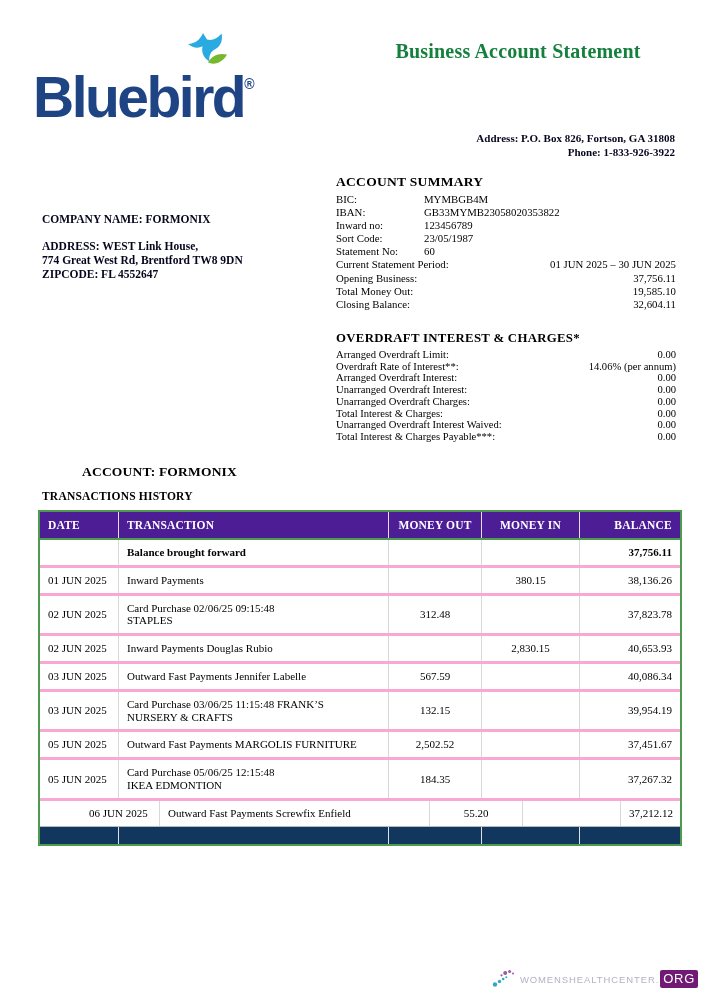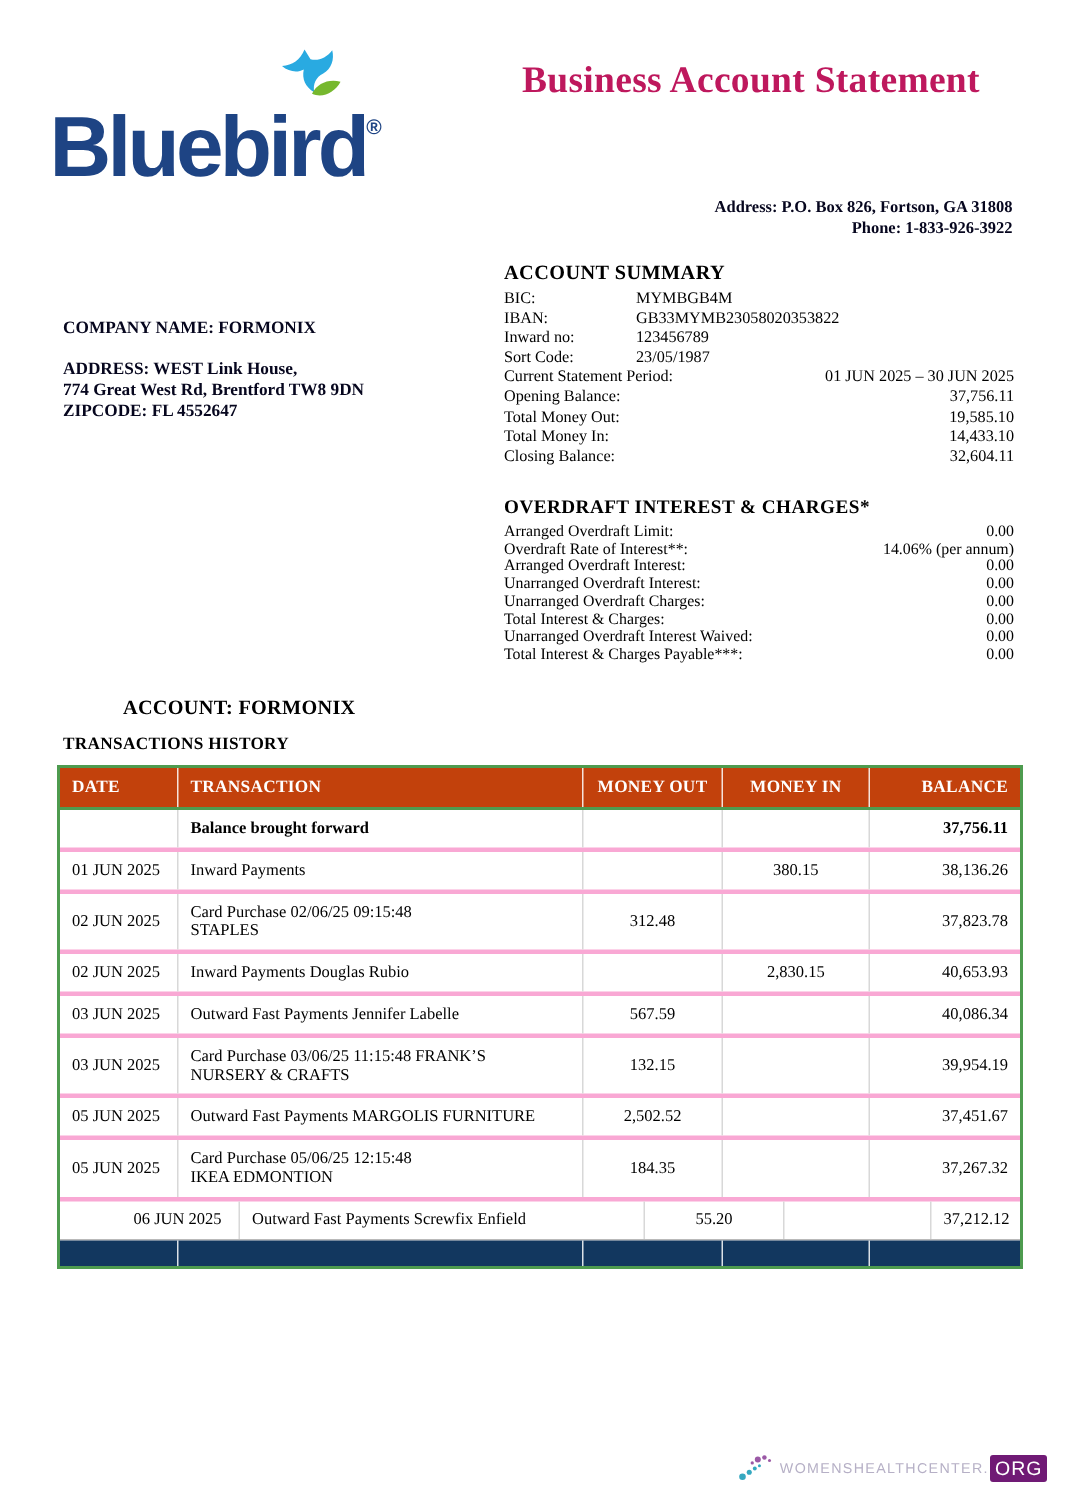--- a/index.html
+++ b/index.html
@@ -15,22 +15,22 @@
   .logo-text {
     position:absolute; left:0; top:24px;
     font-family:"Liberation Sans",sans-serif; font-weight:bold;
     font-size:57px; letter-spacing:-2.5px; color:#1e4484; line-height:60px;
   }
   .logo-reg { font-size:14px; letter-spacing:0; vertical-align:28px; }
   .logo-bird { position:absolute; left:150px; top:2px; width:46px; height:44px; }
 
   
   .doc-title {
-    position:absolute; left:348px; top:40px; width:340px; 
-    font-size:25px; font-weight:bold; color:#be185d; letter-spacing:0.2px;
+    position:absolute; left:348px; top:40px; width:340px; text-align:center;
+    font-size:20px; font-weight:bold; color:#15803d; letter-spacing:0.2px;
   }
   .contact {
     position:absolute; right:45px; top:131px; text-align:right;
     font-weight:bold; font-size:11px; line-height:14px; color:#06061e;
   }
 
   
   .company {
     position:absolute; left:42px; top:212px; width:285px;
     font-weight:bold; font-size:11.5px; line-height:14px; color:#06061e;
@@ -49,21 +49,21 @@
   
   .account-heading { position:absolute; left:42px; top:464px; font-size:13.5px; font-weight:bold; letter-spacing:0.2px;margin-left:40px; }
   .transactions-heading { position:absolute; left:42px; top:490px; font-size:11.5px; font-weight:bold; letter-spacing:0.2px; }
 
   
   .txn-table {
     position:absolute; left:38px; top:510px; width:644px;
     border:2px solid #4e9b4f; background:#fff;
   }
   .tgrid { display:grid; grid-template-columns:79px 270px 93px 98px 1fr; }
-  .thead { background:#c2410c; border-bottom:2px solid #4e9b4f; }
+  .thead { background:#4c1d95; border-bottom:2px solid #4e9b4f; }
   .thcell {
     color:#fff; font-weight:bold; font-size:11.5px; letter-spacing:0.2px;
     padding:7px 8px; display:flex; align-items:center;
     border-right:1px solid rgba(255,255,255,0.85);
   }
   .thcell:last-child { border-right:none; }
   .trow { border-bottom:3px solid #f9a8d4; }
   .trow:last-of-type { border-bottom:1px solid #b9b9b9;padding-left:41px; }
   .tcell {
     font-size:11px; line-height:12.8px; padding:6px 8px;
@@ -119,24 +119,24 @@
     <div>ZIPCODE: FL 4552647</div>
   </div>
 
   <div class="summary">
     <div class="sec-title">ACCOUNT SUMMARY</div>
     <div>
         <div class="srow"><span class="lbl">BIC:</span><span class="val-left">MYMBGB4M</span></div>
         <div class="srow"><span class="lbl">IBAN:</span><span class="val-left">GB33MYMB23058020353822</span></div>
         <div class="srow"><span class="lbl">Inward no:</span><span class="val-left">123456789</span></div>
         <div class="srow"><span class="lbl">Sort Code:</span><span class="val-left">23/05/1987</span></div>
+        <div class="srow"><span class="lbl">Statement No:</span><span class="val-left">60</span></div>
         <div class="srow"><span class="lbl">Current Statement Period:</span><span class="val-right">01 JUN 2025 – 30 JUN 2025</span></div>
-        <div class="srow"><span class="lbl">Opening Balance:</span><span class="val-right">37,756.11</span></div>
+        <div class="srow"><span class="lbl">Opening Business:</span><span class="val-right">37,756.11</span></div>
         <div class="srow"><span class="lbl">Total Money Out:</span><span class="val-right">19,585.10</span></div>
-        <div class="srow"><span class="lbl">Total Money In:</span><span class="val-right">14,433.10</span></div>
         <div class="srow"><span class="lbl">Closing Balance:</span><span class="val-right">32,604.11</span></div>
       </div>
   </div>
 
   <div class="overdraft">
     <div class="sec-title" style="font-size:12.8px">OVERDRAFT INTEREST &amp; CHARGES*</div>
     <div>
         <div class="orow"><span class="lbl">Arranged Overdraft Limit:</span><span class="val-right">0.00</span></div>
         <div class="orow"><span class="lbl">Overdraft Rate of Interest**:</span><span class="val-right">14.06% (per annum)</span></div>
         <div class="orow"><span class="lbl">Arranged Overdraft Interest:</span><span class="val-right">0.00</span></div>

